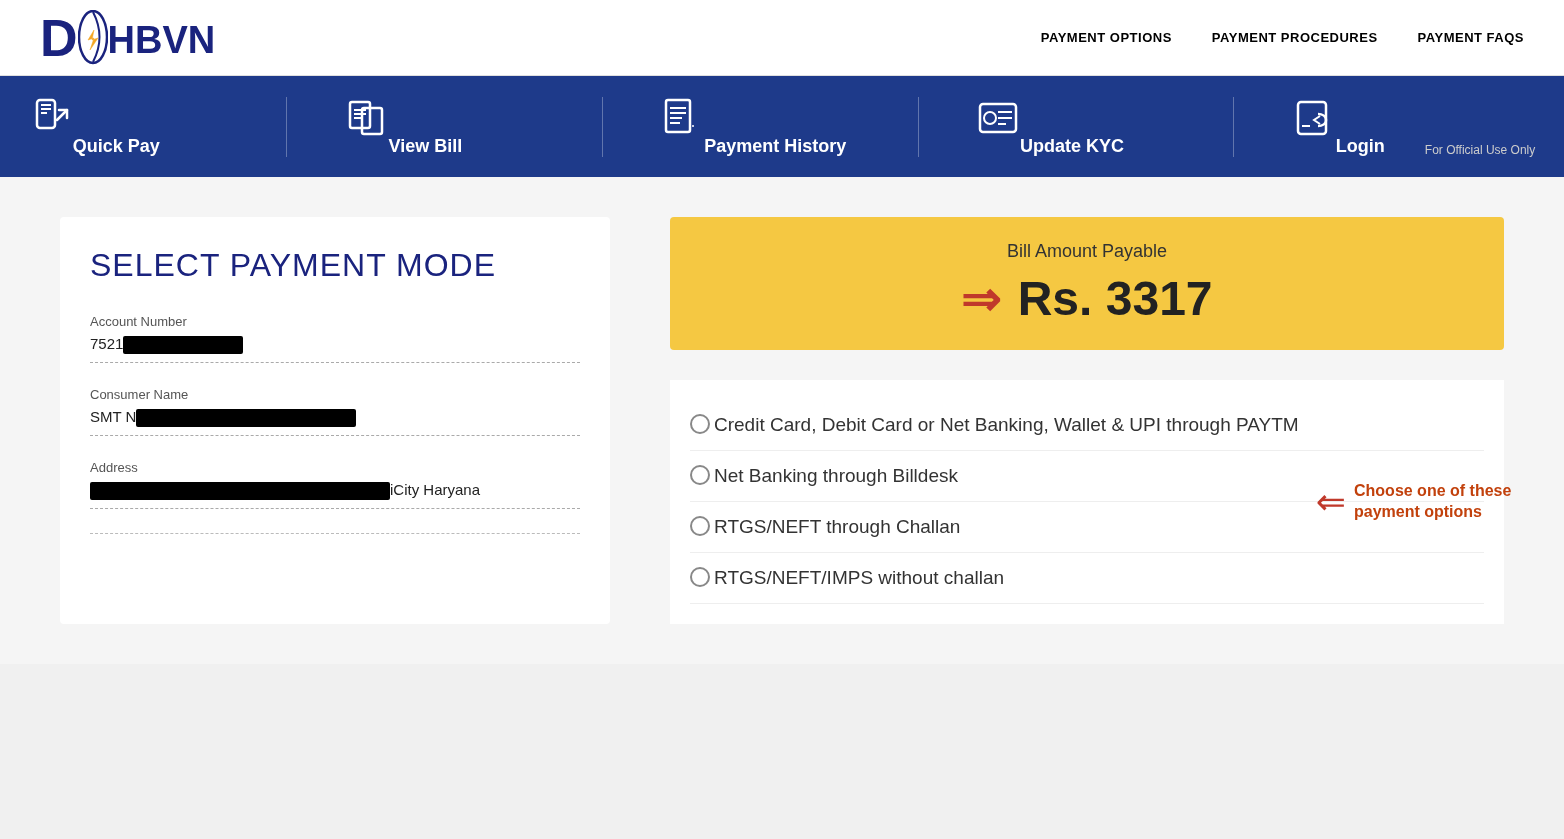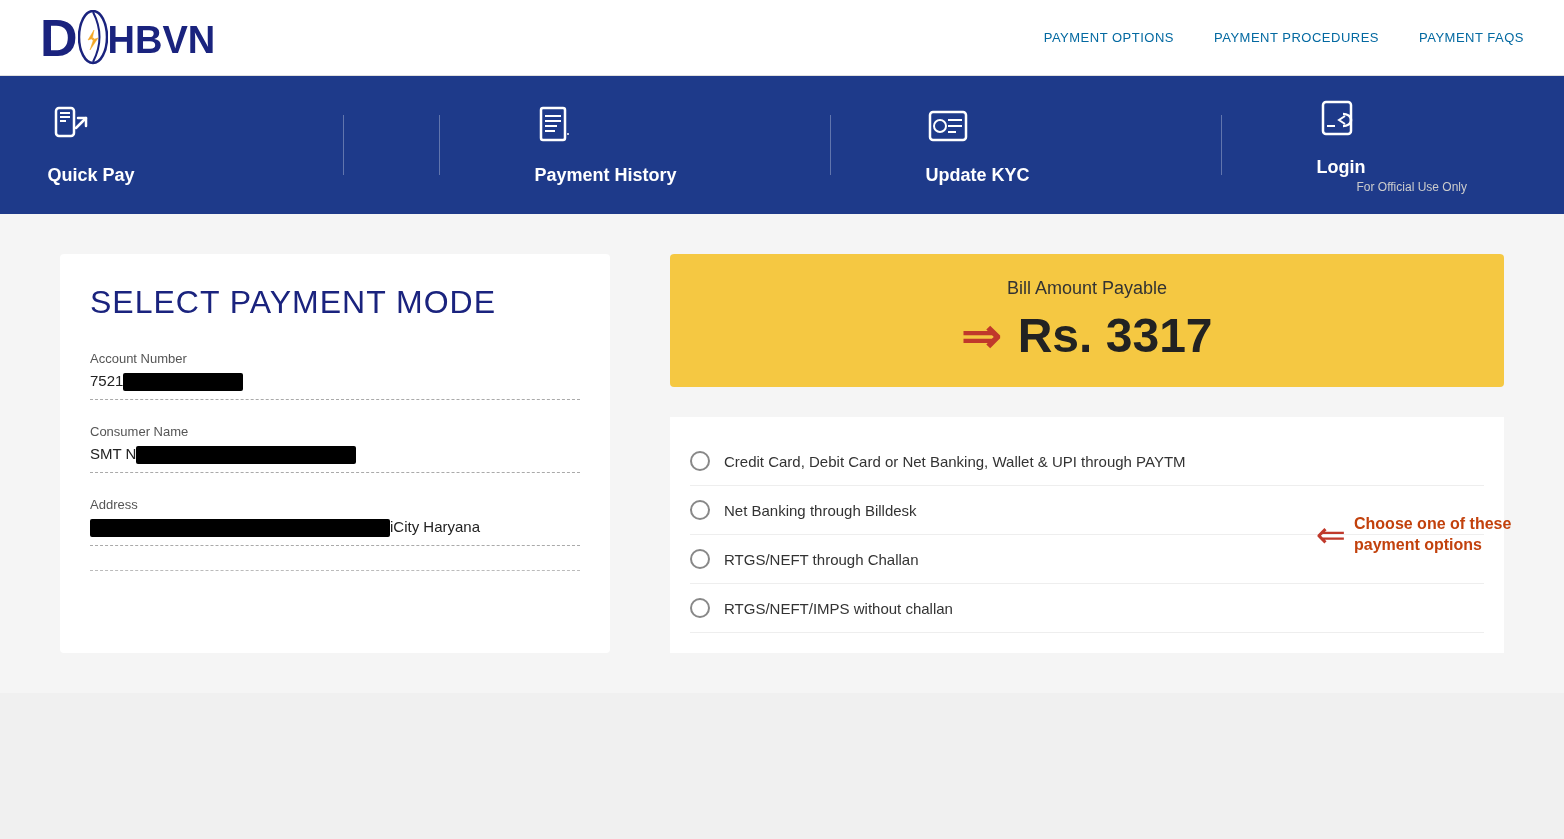--- a/index.html
+++ b/index.html
@@ -14,39 +14,39 @@
       padding: 10px 40px;
       border-bottom: 1px solid #e0e0e0;
     }
     .nav-links {
       display: flex;
       gap: 40px;
       align-items: center;
     }
     .nav-link {
       font-size: 13px;
-      font-weight: 400;
-      color: #0369a1;
+      font-weight: 700;
+      color: #000000;
       letter-spacing: 0.5px;
       cursor: pointer;
       text-decoration: none;
     }
 
     
     .blue-banner {
       background: #1e3a8a;
       display: flex;
       justify-content: space-around;
       align-items: center;
       padding: 20px 0;
     }
     .banner-item {
       display: flex;
-      flex-direction: column;
-      align-items: flex-start;
+      flex-direction: row;
+      align-items: flex-end;
       color: #fff;
       cursor: pointer;
       min-width: 200px;
     }
     .banner-icon {
       font-size: 36px;
       margin-bottom: 8px;
       color: #fff;
     }
     .banner-label {
@@ -167,24 +167,23 @@
     }
 
     
     .payment-options {
       background: #fff;
       padding: 20px 20px;
       position: relative;
     }
     .payment-option {
       display: flex;
-      align-items: center;
-      gap: 14px;
+      gap: 4px;
       padding: 14px 0;
-      font-size: 15px;
+      font-size: 19px;
       color: #333;
       border-bottom: 1px solid #eee;
       cursor: pointer;
     }
     .payment-option:last-child { border-bottom: none; }
     .radio-circle {
       width: 20px;
       height: 20px;
       border: 2px solid #888;
       border-radius: 50%;
@@ -296,20 +295,32 @@
         <line x1="12" y1="17" x2="18" y2="17" stroke="white" stroke-width="2"></line>
         <path d="M28 24 L38 14" stroke="white" stroke-width="2.5" stroke-linecap="round"></path>
         <path d="M30 14 L38 14 L38 22" stroke="white" stroke-width="2.5" stroke-linecap="round" stroke-linejoin="round"></path>
       </svg>
     </div>
     <span class="banner-label">Quick Pay</span>
   </div>
 
   <div class="banner-divider"></div>
 
+  <div class="banner-item">
+    <div class="banner-icon">
+      <svg width="44" height="44" viewBox="0 0 44 44" fill="none">
+        <rect x="6" y="6" width="20" height="26" rx="2" stroke="white" stroke-width="2.5" fill="none"></rect>
+        <rect x="18" y="12" width="20" height="26" rx="2" stroke="white" stroke-width="2.5" fill="none"></rect>
+        <line x1="10" y1="14" x2="22" y2="14" stroke="white" stroke-width="2"></line>
+        <line x1="10" y1="18" x2="22" y2="18" stroke="white" stroke-width="2"></line>
+        <line x1="10" y1="22" x2="18" y2="22" stroke="white" stroke-width="2"></line>
+      </svg>
+    </div>
+    <span class="banner-label">View Bill</span>
+  </div>
 
   <div class="banner-divider"></div>
 
   <div class="banner-item">
     <div class="banner-icon">
       <svg width="44" height="44" viewBox="0 0 44 44" fill="none">
         <rect x="6" y="4" width="24" height="32" rx="2" stroke="white" stroke-width="2.5" fill="none"></rect>
         <line x1="10" y1="12" x2="26" y2="12" stroke="white" stroke-width="2"></line>
         <line x1="10" y1="17" x2="26" y2="17" stroke="white" stroke-width="2"></line>
         <line x1="10" y1="22" x2="22" y2="22" stroke="white" stroke-width="2"></line>

